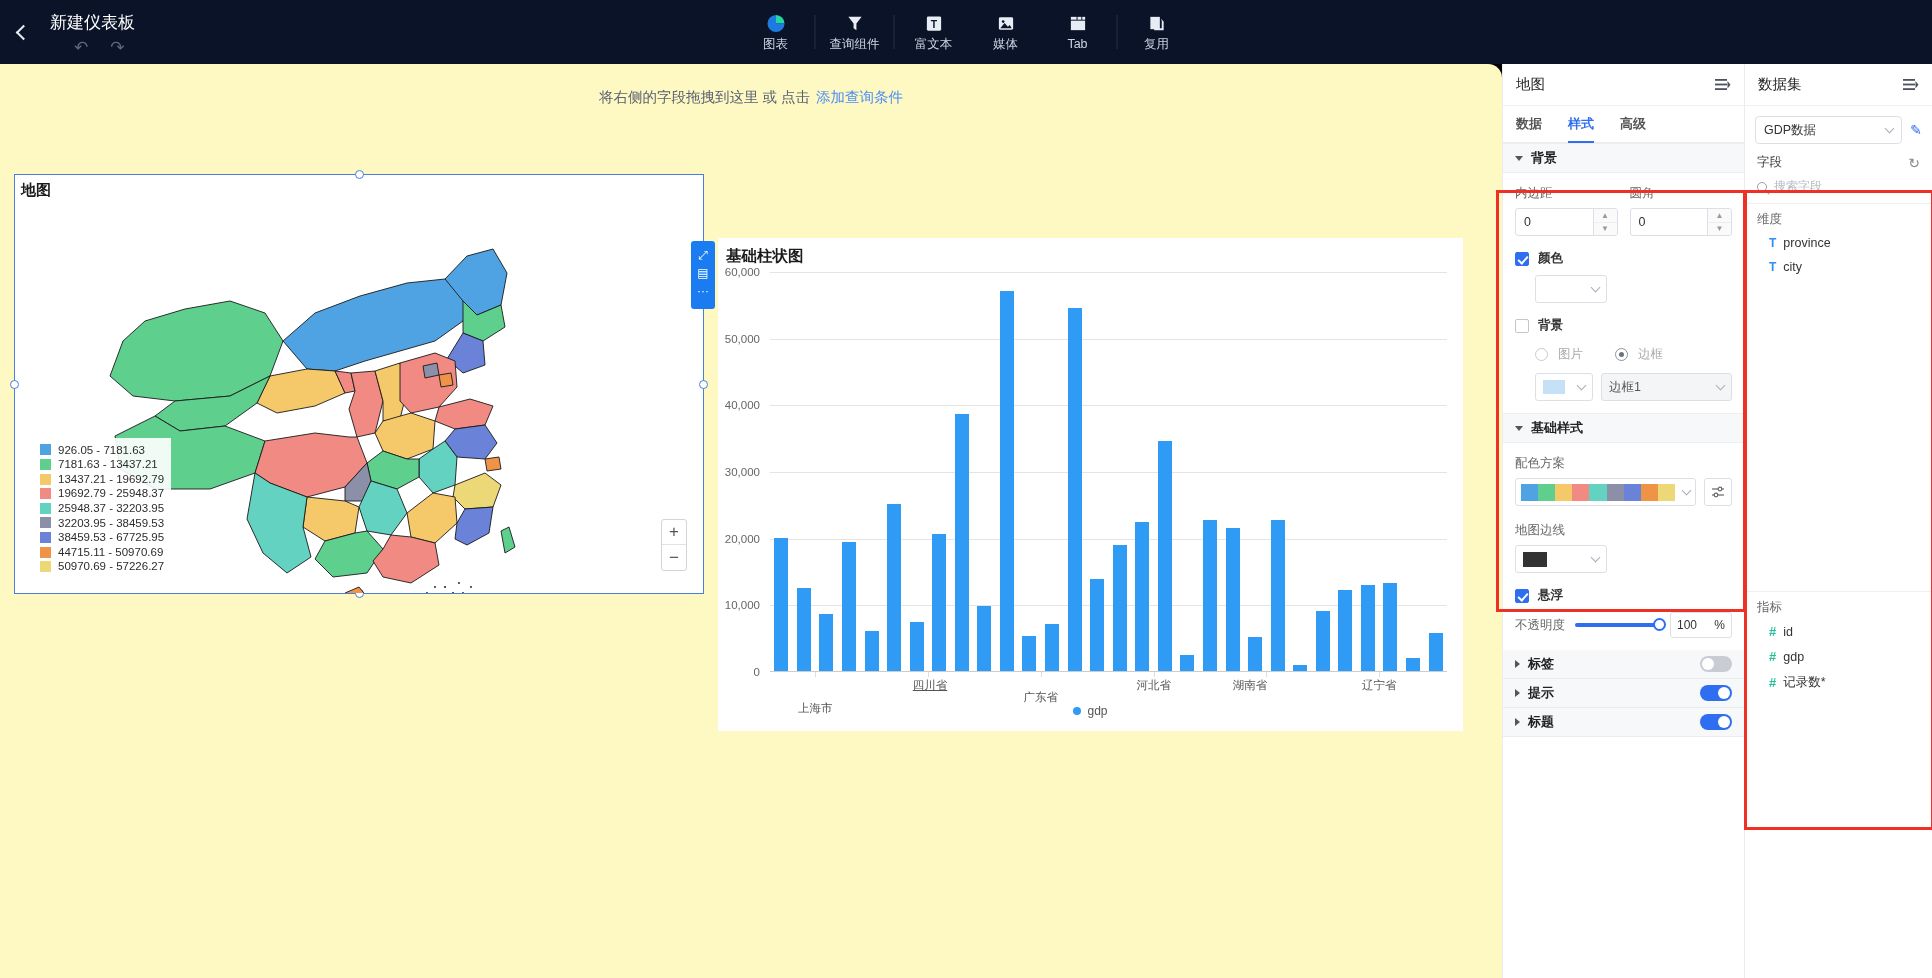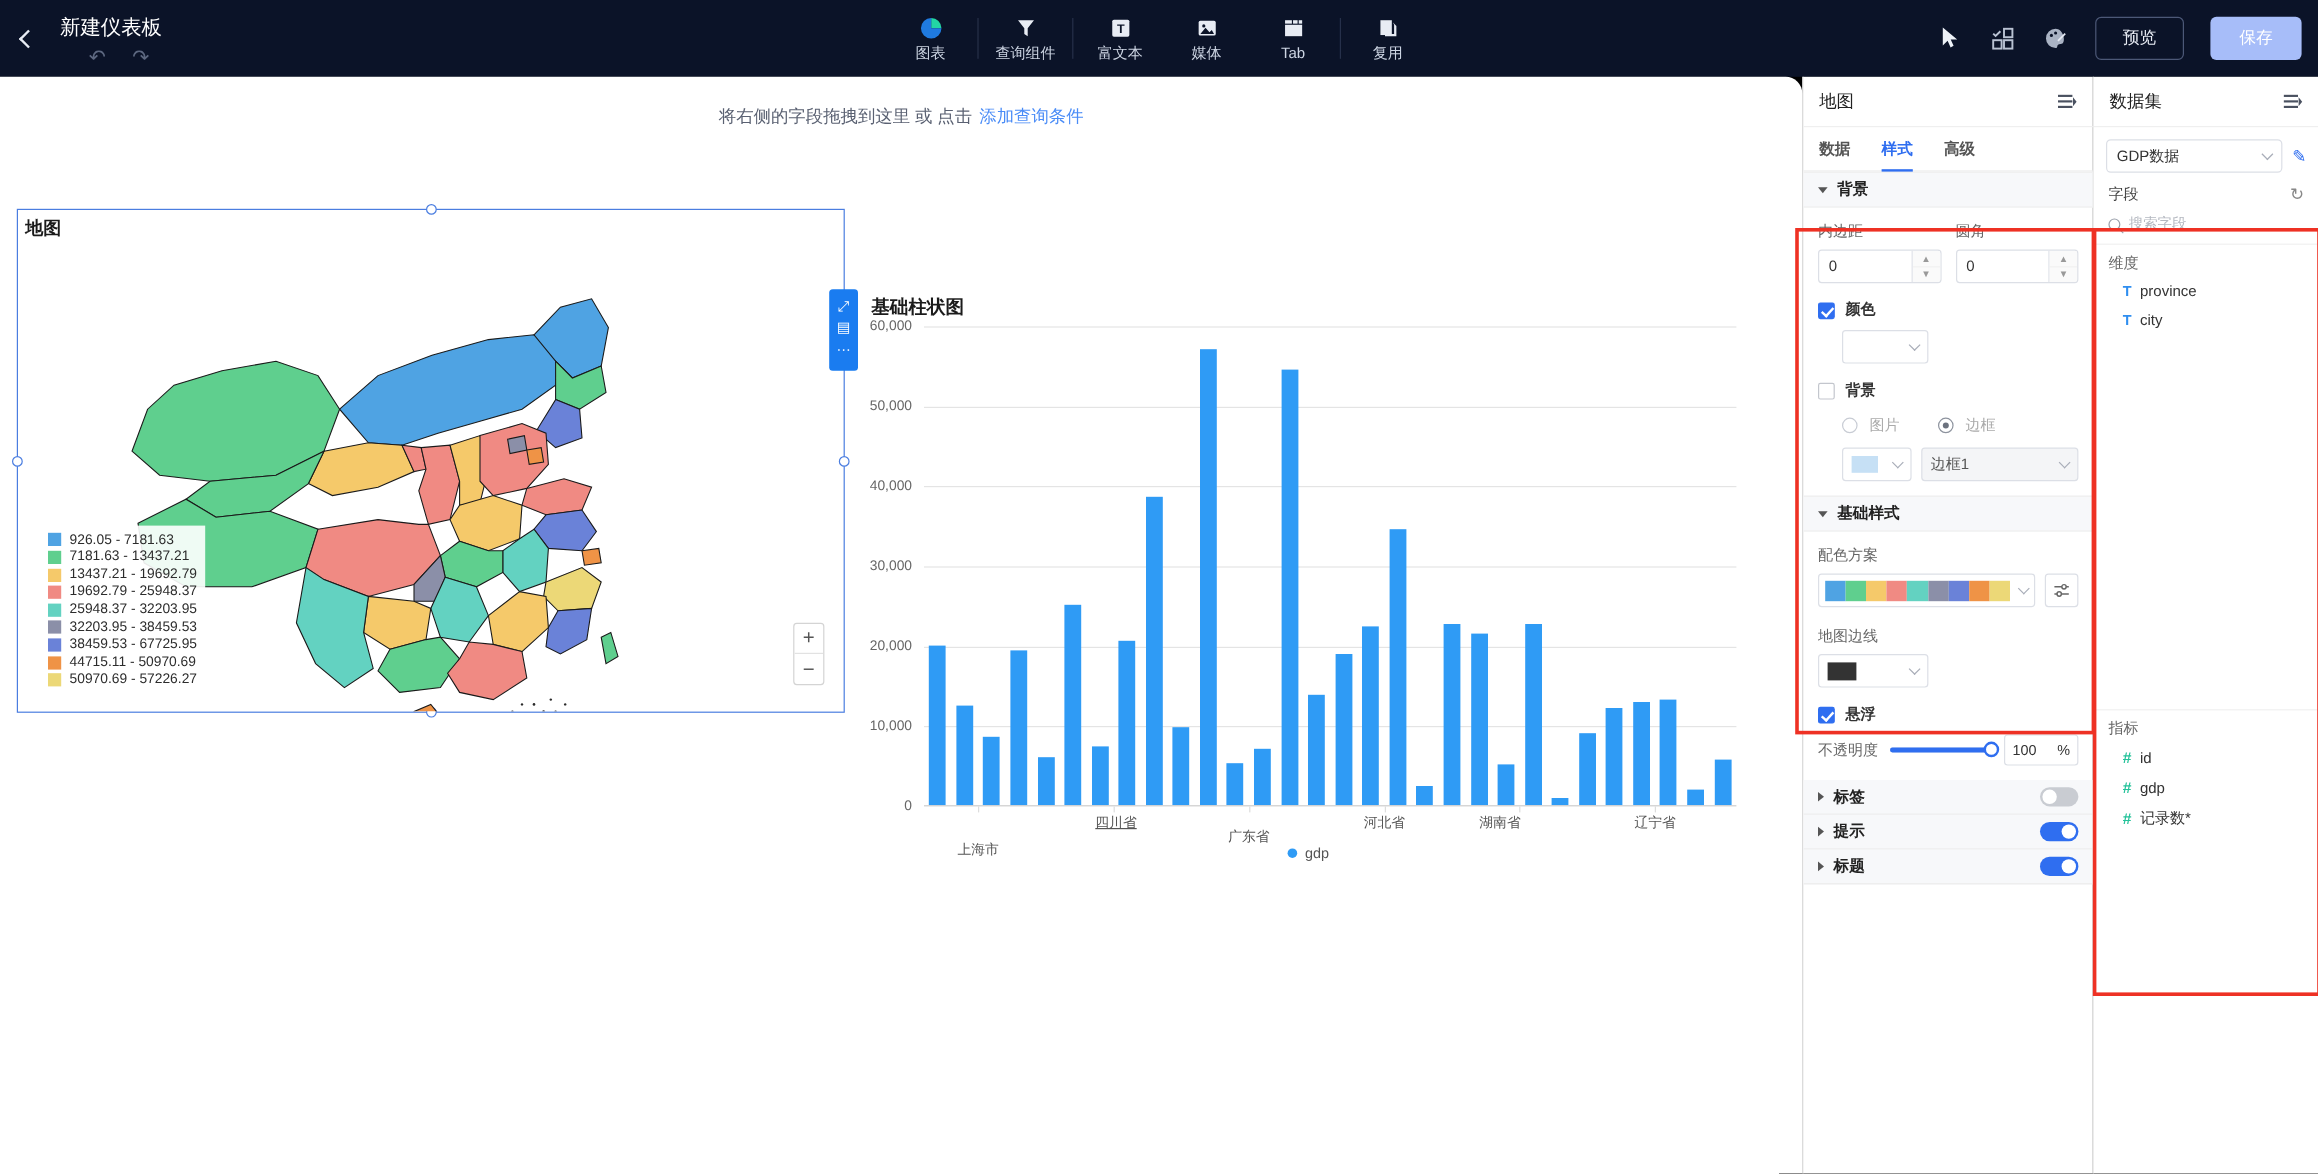--- a/index.html
+++ b/index.html
@@ -44,21 +44,21 @@
     padding:8px 22px; font-size:14px; cursor:pointer; background:transparent;
   }
   .btn-primary {
     background:#a7bdf9; color:#ffffff; border-radius:5px; border:none;
     padding:9px 24px; font-size:14px; cursor:pointer;
   }
 
   
   .canvas {
     position:absolute; left:0; top:64px; width:1502px; height:914px;
-    background:#ffffff; border-radius: 0 14px 0 0;
+    background:#fef9c3; border-radius: 0 14px 0 0;
   }
   .field-hint {
     position:absolute; left:0; top:0; width:1502px; height:66px;
     display:flex; align-items:center; justify-content:center; font-size:14.5px; color:#5a6172;
   }
   .field-hint .link { color:#4a8cf7; margin-left:6px; cursor:pointer; }
 
   
   .widget-map {
     position:absolute; left:14px; top:110px; width:690px; height:420px;
@@ -272,39 +272,20 @@
       <div class="tool-sep"></div>
       <div class="tool">
         <svg width="19" height="19" viewBox="0 0 20 20">
           <rect x="3" y="3" width="10" height="13" fill="#e8ecf4"></rect>
           <path d="M14 5 L17 8 L17 17 L7 17 L7 15 L15 15 L15 7 Z" fill="#e8ecf4"></path>
         </svg>
         <span class="lbl">复用</span>
       </div>
     </div>
 
-    <div class="right-tools">
-      <svg width="22" height="22" viewBox="0 0 22 22">
-        <path d="M5 2 L5 17 L9 13 L11.5 18.5 L14 17.2 L11.6 12 L17 12 Z" fill="#eef2f8"></path>
-      </svg>
-      <svg width="22" height="22" viewBox="0 0 22 22">
-        <path d="M3 7 l2 2 l4-4" stroke="#b9c2d3" stroke-width="1.6" fill="none"></path>
-        <rect x="12" y="3" width="7" height="7" stroke="#b9c2d3" stroke-width="1.6" fill="none"></rect>
-        <rect x="3" y="12.5" width="7" height="7" stroke="#b9c2d3" stroke-width="1.6" fill="none"></rect>
-        <rect x="12" y="12.5" width="7" height="7" stroke="#b9c2d3" stroke-width="1.6" fill="none"></rect>
-      </svg>
-      <svg width="22" height="22" viewBox="0 0 22 22">
-        <path d="M11 3 A8 8 0 0 0 11 19 C13 19 12 17 13 16.2 C14 15.4 16 16 17 15 C19.5 12.5 17 3 11 3 Z" fill="#aab3c4"></path>
-        <circle cx="7.5" cy="8.5" r="1.3" fill="#0b1328"></circle>
-        <circle cx="11" cy="6.5" r="1.3" fill="#0b1328"></circle>
-        <path d="M13 13 L19 7" stroke="#e8ecf4" stroke-width="1.4"></path>
-      </svg>
-      <button class="btn-outline">预览</button>
-      <button class="btn-primary">保存</button>
-    </div>
   </div>
 
   <div class="canvas">
 
     <div class="field-hint">
       <span>将右侧的字段拖拽到这里 或 点击</span>
       <span class="link">添加查询条件</span>
     </div>
 
     <div class="widget-map">

